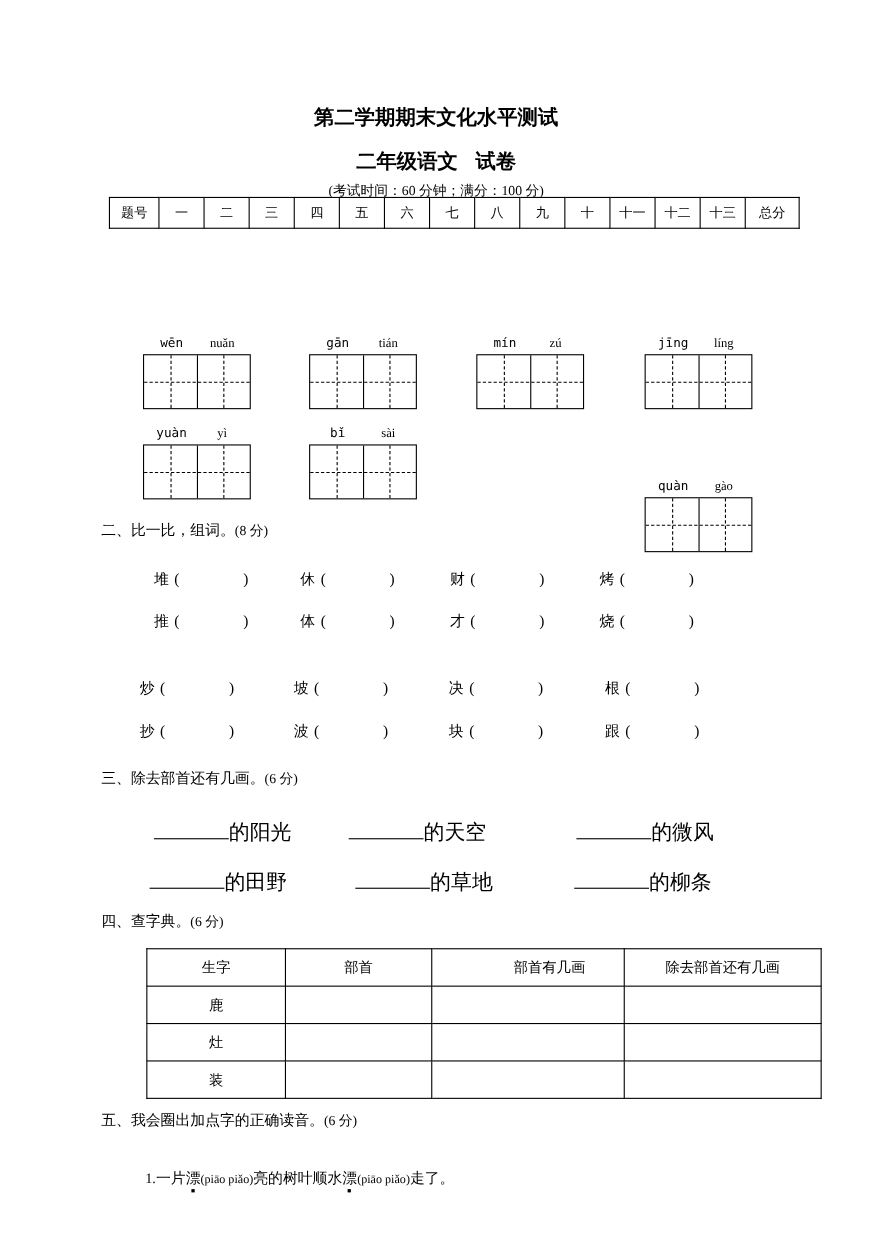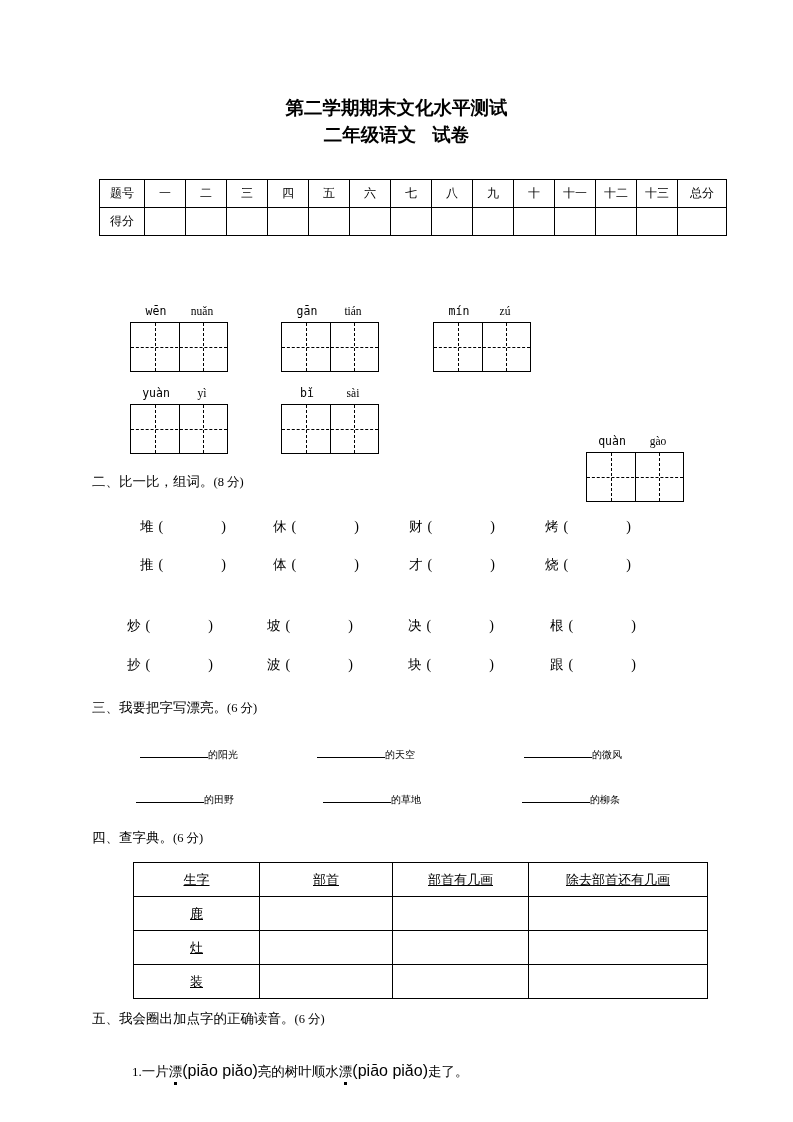--- a/index.html
+++ b/index.html
@@ -36,21 +36,21 @@
     font-size: 18.5px;
     letter-spacing: 0px;
     line-height: 24px;
     white-space: nowrap;
   }
   .title-sub {
     font-family: "DejaVu Sans", sans-serif;
     font-weight: bold;
     font-size: 18.5px;
     line-height: 25px;
-    margin-top: 2px;
+    margin-top: 15px;
     white-space: nowrap;
   }
   .title-sub .gap { display:inline-block; width: 16px; }
   .title-note {
     font-family: "Liberation Serif", serif;
     font-size: 12.5px;
     line-height: 18px;
     margin-top: 4px;
   }
 
@@ -143,63 +143,62 @@
   }
   .cw-item .ch { font-family: "DejaVu Sans", sans-serif; }
   .cw-item .paren-open { margin-left: 5px; font-family:"Liberation Serif",serif; font-size: 14px;}
   .cw-item .blank { display: inline-block; width: 58px; }
   .cw-item .paren-close { font-family:"Liberation Serif",serif; font-size: 14px; }
 
   
   .fill-item {
     position: absolute;
     font-family: Liberation Sans, sans-serif;
-    font-size: 10px;
+    font-size: 19px;
     white-space: nowrap;
   }
   .fill-item .rule {
     display: inline-block;
     width: 68px;
     border-bottom: 1.2px solid #000;
     height: 13px;
     vertical-align: baseline;
   }
 
   
   .dict-table {
     position: absolute;
     left: 133px;
     top: 862px;
     border-collapse: collapse;
     table-layout: fixed;
-    text-decoration: underline;
   }
   .dict-table td {
     border: 1px solid #000;
     height: 33px;
     text-align: center;
     vertical-align: middle;
     font-family: "DejaVu Sans", sans-serif;
     font-size: 13px;
     padding: 0;
   }
   .dict-table td.c1 { width: 125px; }
   .dict-table td.c2 { width: 132px; }
-  .dict-table td.c3 { width: 135px; }
+  .dict-table td.c3 { width: 135px; padding-left: 39px; }
   .dict-table td.c4 { width: 178px; }
 
   
   .q5-line {
     position: absolute;
     font-family: "DejaVu Sans", sans-serif;
     font-size: 13.5px;
     white-space: nowrap;
   }
   .q5-line .num { font-family: "Liberation Serif", serif; font-size: 13px; }
-  .q5-line .py  { font-family: Liberation Sans, sans-serif; font-size: 16px; }
+  .q5-line .py  { font-family: Liberation Serif, serif; font-size: 11px; }
   .dotted-char {
     position: relative;
     display: inline-block;
   }
   .dotted-char::after {
     content: "";
     position: absolute;
     left: 50%;
     margin-left: -1.5px;
     bottom: -4px;
@@ -209,20 +208,21 @@
   }
 </style>
 </head>
 <body>
 
 <div class="page">
 
   <div class="title-block">
     <div class="title-main">第二学期期末文化水平测试</div>
     <div class="title-sub"><span>二年级语文</span><span class="gap"></span><span>试卷</span></div>
+    <div class="title-note">(考试时间：60 分钟；满分：100 分)</div>
   </div>
 
   <table class="score-table">
     <tbody>
         <tr>
       <td class="head-col">题号</td>
       <td class="num-col">一</td>
       <td class="num-col">二</td>
       <td class="num-col">三</td>
       <td class="num-col">四</td>
@@ -230,37 +230,20 @@
       <td class="num-col">六</td>
       <td class="num-col">七</td>
       <td class="num-col">八</td>
       <td class="num-col">九</td>
       <td class="num-col">十</td>
       <td class="num-col">十一</td>
       <td class="num-col">十二</td>
       <td class="num-col">十三</td>
       <td class="total-col">总分</td>
     </tr>
-    <tr>
-      <td class="head-col">得分</td>
-      <td class="num-col"></td>
-      <td class="num-col"></td>
-      <td class="num-col"></td>
-      <td class="num-col"></td>
-      <td class="num-col"></td>
-      <td class="num-col"></td>
-      <td class="num-col"></td>
-      <td class="num-col"></td>
-      <td class="num-col"></td>
-      <td class="num-col"></td>
-      <td class="num-col"></td>
-      <td class="num-col"></td>
-      <td class="num-col"></td>
-      <td class="total-col"></td>
-    </tr>
   </tbody>
     </table>
 
 
   <div class="tzg-group" style="left:130px; top:303px;">
     <div class="tzg-pinyin"><span class="p1">wēn</span><span class="p2">nuǎn</span></div>
     <div class="tzg-box">
         <div class="vmid"></div>
         <div class="hdash"></div>
         <div class="vdash-l"></div>
@@ -271,20 +254,29 @@
     <div class="tzg-pinyin"><span class="p1">gān</span><span class="p2">tián</span></div>
     <div class="tzg-box">
         <div class="vmid"></div>
         <div class="hdash"></div>
         <div class="vdash-l"></div>
         <div class="vdash-r"></div>
       </div>
   </div>
   <div class="tzg-group" style="left:433px; top:303px;">
     <div class="tzg-pinyin"><span class="p1">mín</span><span class="p2">zú</span></div>
+    <div class="tzg-box">
+        <div class="vmid"></div>
+        <div class="hdash"></div>
+        <div class="vdash-l"></div>
+        <div class="vdash-r"></div>
+      </div>
+  </div>
+  <div class="tzg-group" style="left:586px; top:303px;">
+    <div class="tzg-pinyin"><span class="p1">jīng</span><span class="p2">líng</span></div>
     <div class="tzg-box">
         <div class="vmid"></div>
         <div class="hdash"></div>
         <div class="vdash-l"></div>
         <div class="vdash-r"></div>
       </div>
   </div>
 
   <div class="tzg-group" style="left:281px; top:385px;">
     <div class="tzg-pinyin"><span class="p1">bǐ</span><span class="p2">sài</span></div>
@@ -329,21 +321,21 @@
   <div class="cw-item" style="left:127px; top:617px;"><span class="ch">炒</span><span class="paren-open">(</span><span class="blank"></span><span class="paren-close">)</span></div>
   <div class="cw-item" style="left:267px; top:617px;"><span class="ch">坡</span><span class="paren-open">(</span><span class="blank"></span><span class="paren-close">)</span></div>
   <div class="cw-item" style="left:408px; top:617px;"><span class="ch">决</span><span class="paren-open">(</span><span class="blank"></span><span class="paren-close">)</span></div>
   <div class="cw-item" style="left:550px; top:617px;"><span class="ch">根</span><span class="paren-open">(</span><span class="blank"></span><span class="paren-close">)</span></div>
 
   <div class="cw-item" style="left:127px; top:656px;"><span class="ch">抄</span><span class="paren-open">(</span><span class="blank"></span><span class="paren-close">)</span></div>
   <div class="cw-item" style="left:267px; top:656px;"><span class="ch">波</span><span class="paren-open">(</span><span class="blank"></span><span class="paren-close">)</span></div>
   <div class="cw-item" style="left:408px; top:656px;"><span class="ch">块</span><span class="paren-open">(</span><span class="blank"></span><span class="paren-close">)</span></div>
   <div class="cw-item" style="left:550px; top:656px;"><span class="ch">跟</span><span class="paren-open">(</span><span class="blank"></span><span class="paren-close">)</span></div>
 
-  <div class="sec-head" style="left:92px; top:699px;"><span>三、我要把字写漂亮。</span><span class="pts">(6 分)</span></div>
+  <div class="sec-head" style="left:92px; top:699px;"><span>三、除去部首还有几画。</span><span class="pts">(6 分)</span></div>
 
   <div class="fill-item" style="left:140px; top:744px;"><span class="rule"></span><span>的阳光</span></div>
   <div class="fill-item" style="left:317px; top:744px;"><span class="rule"></span><span>的天空</span></div>
   <div class="fill-item" style="left:524px; top:744px;"><span class="rule"></span><span>的微风</span></div>
 
   <div class="fill-item" style="left:136px; top:789px;"><span class="rule"></span><span>的田野</span></div>
   <div class="fill-item" style="left:323px; top:789px;"><span class="rule"></span><span>的草地</span></div>
   <div class="fill-item" style="left:522px; top:789px;"><span class="rule"></span><span>的柳条</span></div>
 
   <div class="sec-head" style="left:92px; top:829px;"><span>四、查字典。</span><span class="pts">(6 分)</span></div>

